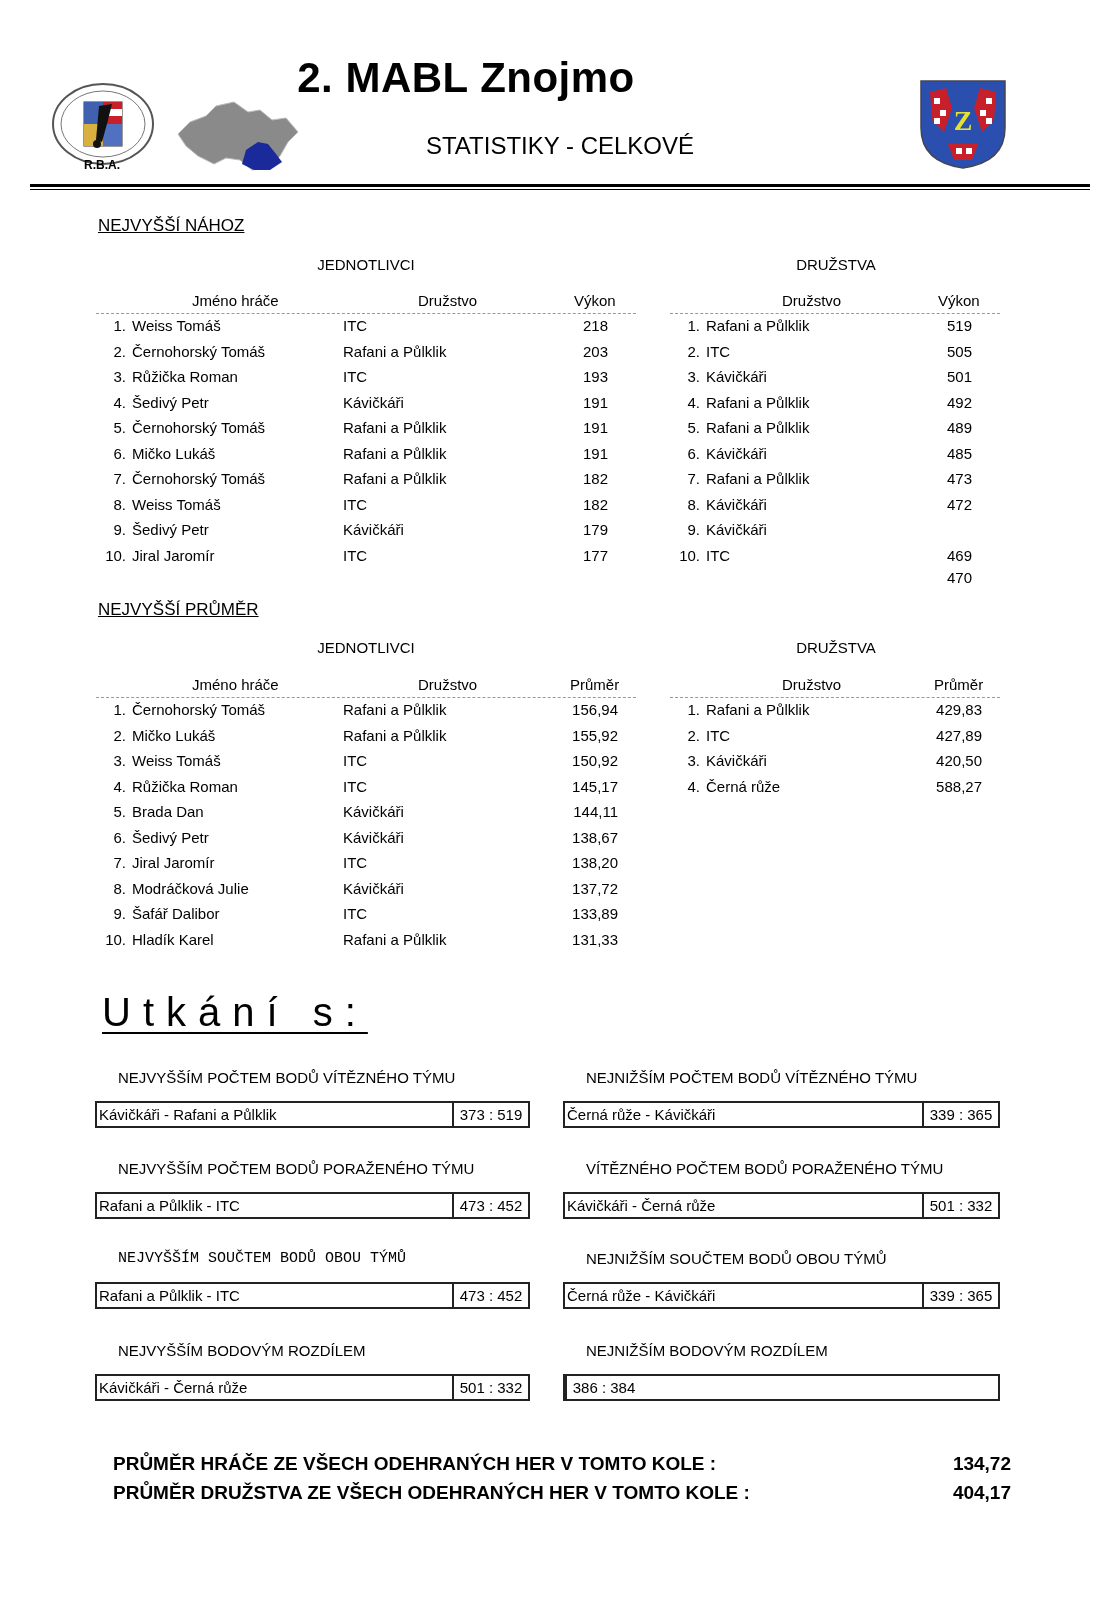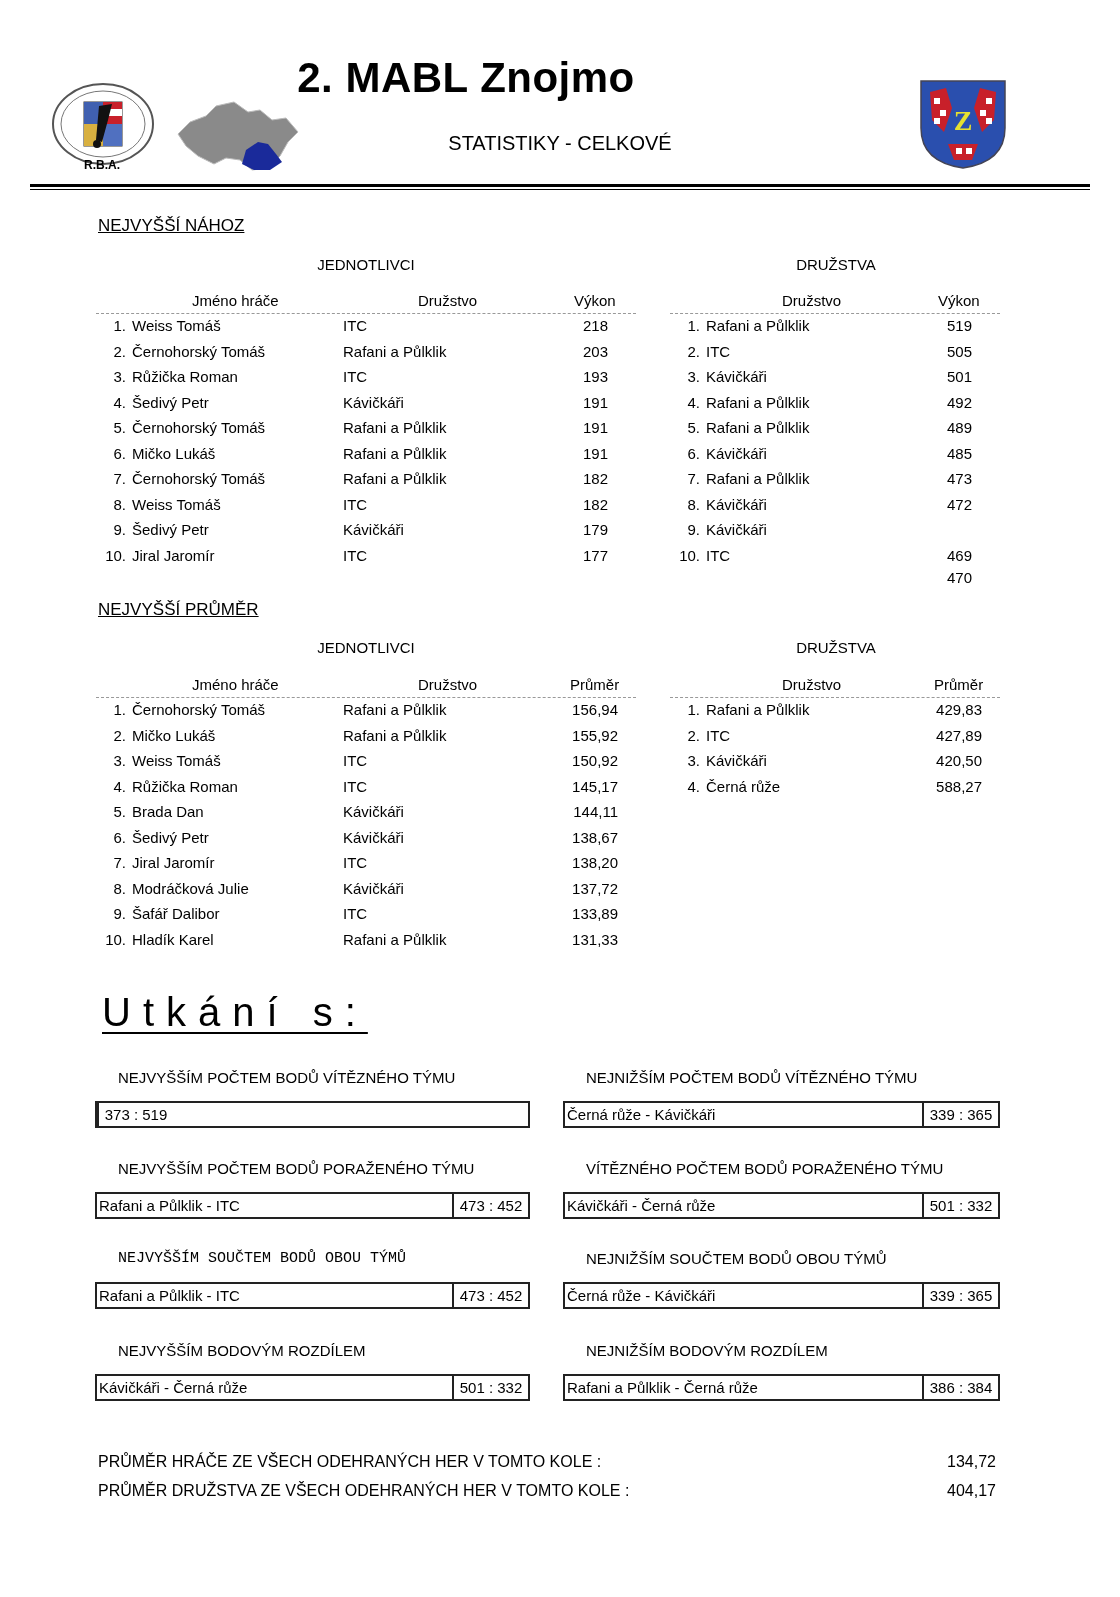--- a/index.html
+++ b/index.html
@@ -1,36 +1,36 @@
 <!DOCTYPE html>
 <html><head>
 <meta charset="utf-8">
 <style>
   * { margin:0; padding:0; box-sizing:border-box; }
   body { width:1120px; height:1597px; background:#ffffff; font-family:"Liberation Sans", sans-serif; color:#000; position:relative; overflow:hidden; }
   .abs { position:absolute; }
   #title { left:0; width:932px; top:54px; text-align:center; font-size:42px; font-weight:bold; letter-spacing:0.5px; }
-  #subtitle { left:0; width:1120px; top:132px; text-align:center; font-size:20px; }
+  #subtitle { left:0; width:1120px; top:132px; text-align:center; font-size:24px; }
   #hr1 { left:30px; width:1060px; top:184px; height:3px; background:#000; }
   #hr2 { left:30px; width:1060px; top:189px; height:1px; background:#000; }
   .logo { position:absolute; }
   .sec-title { position:absolute; font-size:17px; text-decoration:underline; }
   .grp-title { position:absolute; font-size:15px; text-align:center; }
   .tbl-head { position:absolute; font-size:15px; border-bottom:1px dashed #999; height:22px; }
   .tbl-head span { position:absolute; top:0; }
   .row { position:absolute; font-size:15px; height:26px; }
   .row span { position:absolute; top:0; white-space:nowrap; }
   .rank { text-align:right; width:30px; }
   .num { text-align:right; }
   #utkani { left:102px; top:990px; font-size:40px; letter-spacing:12px; text-decoration:underline; text-decoration-thickness:2px; text-underline-offset:6px; }
   .cat-label { position:absolute; font-size:15px; }
   .match-box { position:absolute; border:2px solid #222; height:27px; font-size:15px; display:flex; }
   .match-box .teams { flex:1; padding-left:2px; line-height:23px; white-space:nowrap; }
   .match-box .score { border-left:2px solid #222; width:76px; text-align:center; line-height:23px; }
-  .summary { position:absolute; font-size:16px; font-weight:normal; }
+  .summary { position:absolute; font-size:19px; font-weight:bold;margin-left:15px; }
 </style>
 </head>
 <body>
 
 <div class="logo" style="left:44px;top:80px;width:118px;height:96px;">
   <svg width="118" height="96" viewBox="0 0 118 96">
     <ellipse cx="59" cy="44" rx="50" ry="40" fill="none" stroke="#555" stroke-width="2"></ellipse>
     <ellipse cx="59" cy="44" rx="42" ry="33" fill="none" stroke="#777" stroke-width="1"></ellipse>
     <rect x="40" y="22" width="38" height="44" fill="#d9d9d9" stroke="#333"></rect>
     <rect x="40" y="22" width="19" height="22" fill="#4060b0"></rect>
@@ -295,20 +295,21 @@
       <span class="rank" style="left:0;">4.</span>
       <span style="left:36px;">Černá růže</span>
       <span class="num" style="right:18px;">588,27</span>
     </div>
   </div>
 
 <div id="utkani" class="abs">Utkání s:</div>
 <div id="match-blocks">
     <div class="cat-label" style="left:118px;top:1069px;">NEJVYŠŠÍM POČTEM BODŮ VÍTĚZNÉHO TÝMU</div>
     <div class="match-box" style="left:95px;width:435px;top:1101px;">
+      <div class="teams">Kávičkáři - Rafani a Půlklik</div>
       <div class="score">373 : 519</div>
     </div>
     <div class="cat-label" style="left:118px;top:1160px;">NEJVYŠŠÍM POČTEM BODŮ PORAŽENÉHO TÝMU</div>
     <div class="match-box" style="left:95px;width:435px;top:1192px;">
       <div class="teams">Rafani a Půlklik - ITC</div>
       <div class="score">473 : 452</div>
     </div>
     <div class="cat-label" style="left:118px;top:1250px;font-family:Liberation Mono, monospace;">NEJVYŠŠÍM SOUČTEM BODŮ OBOU TÝMŮ</div>
     <div class="match-box" style="left:95px;width:435px;top:1282px;">
       <div class="teams">Rafani a Půlklik - ITC</div>
@@ -329,21 +330,20 @@
       <div class="teams">Kávičkáři - Černá růže</div>
       <div class="score">501 : 332</div>
     </div>
     <div class="cat-label" style="left:586px;top:1250px;">NEJNIŽŠÍM SOUČTEM BODŮ OBOU TÝMŮ</div>
     <div class="match-box" style="left:563px;width:437px;top:1282px;">
       <div class="teams">Černá růže - Kávičkáři</div>
       <div class="score">339 : 365</div>
     </div>
     <div class="cat-label" style="left:586px;top:1342px;">NEJNIŽŠÍM BODOVÝM ROZDÍLEM</div>
     <div class="match-box" style="left:563px;width:437px;top:1374px;">
-      <div class="teams">Rafani a Půlklik - Černá růže</div>
       <div class="score">386 : 384</div>
     </div>
   </div>
 
 <div class="summary" style="left:98px;top:1453px;">PRŮMĚR HRÁČE ZE VŠECH ODEHRANÝCH HER V TOMTO KOLE :</div>
 <div class="summary" style="left:900px;width:96px;text-align:right;top:1453px;">134,72</div>
 <div class="summary" style="left:98px;top:1482px;">PRŮMĚR DRUŽSTVA ZE VŠECH ODEHRANÝCH HER V TOMTO KOLE :</div>
 <div class="summary" style="left:900px;width:96px;text-align:right;top:1482px;">404,17</div>
 
 </body></html>

